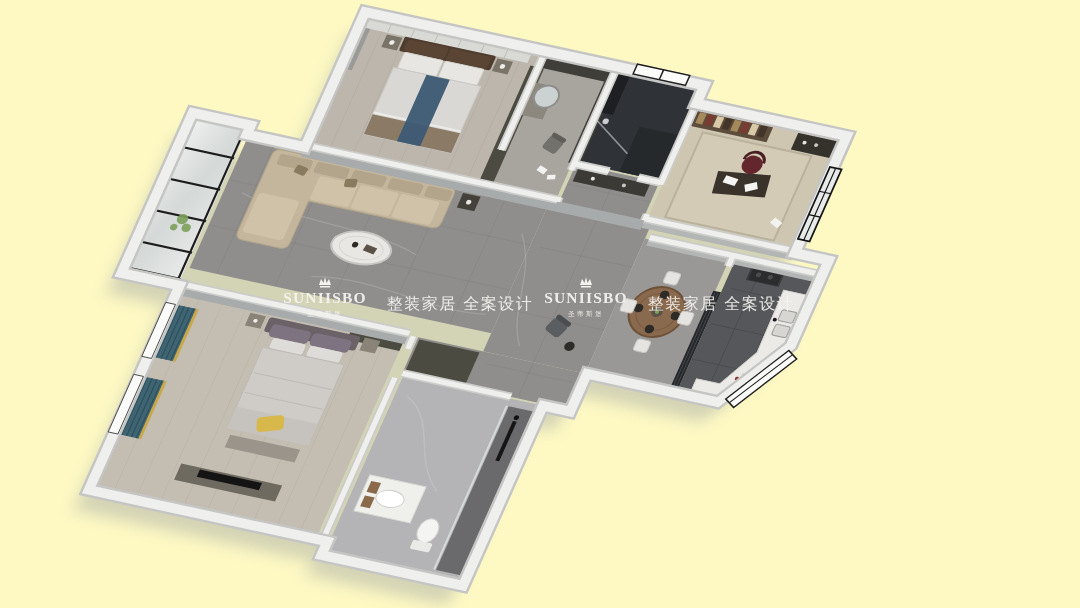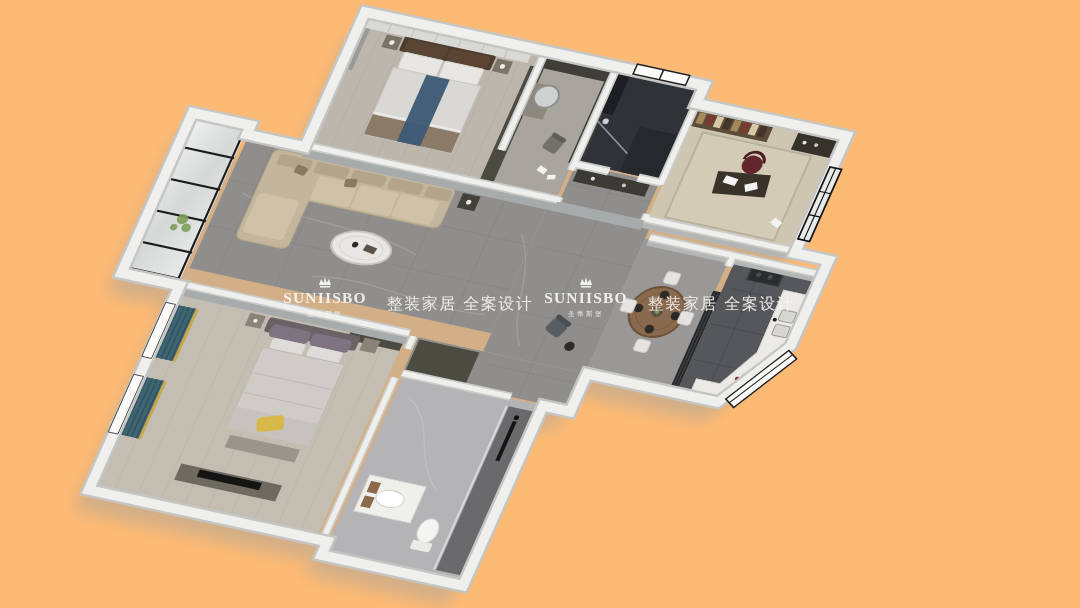--- a/index.html
+++ b/index.html
@@ -1,16 +1,16 @@
 <!DOCTYPE html>
 <html><head>
 <meta charset="utf-8">
 <style>
   html,body{margin:0;padding:0;background:#ffffff;}
-  .stage{position:relative;width:1080px;height:608px;background:#fdba74;overflow:hidden;
+  .stage{position:relative;width:1080px;height:608px;background:#fef9c3;overflow:hidden;
          font-family:"Liberation Sans",sans-serif;}
   svg{display:block;}
   .wm-brand{font-family:"Liberation Serif",serif;font-size:15.5px;letter-spacing:1.2px;
             font-weight:bold;opacity:.95;}
   .wm-sub{font-family:"DejaVu Sans",sans-serif;font-size:6.5px;letter-spacing:2.5px;opacity:.9;}
   .wm-tag{font-family:"DejaVu Sans",sans-serif;font-size:16px;letter-spacing:1.5px;opacity:.93;}
   text{text-anchor:middle;}
 </style>
 </head>
 <body>

